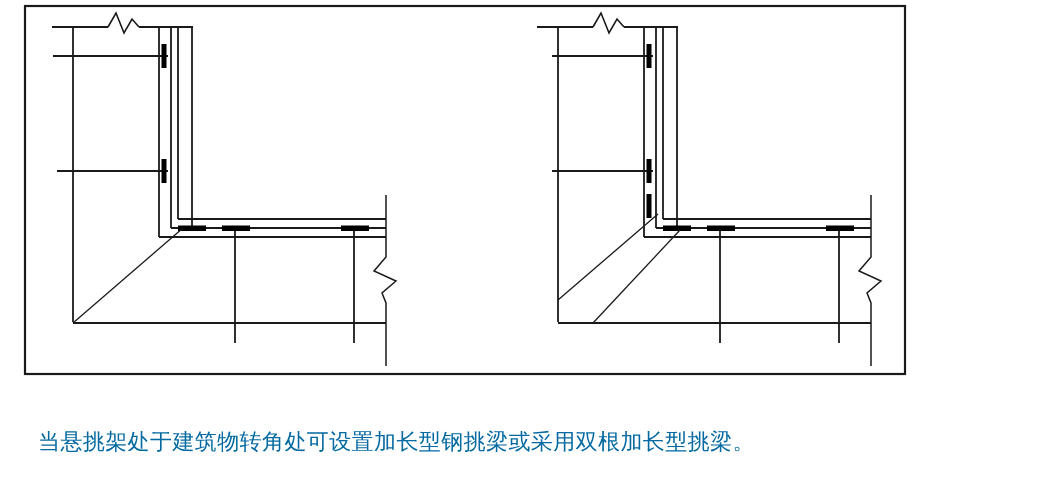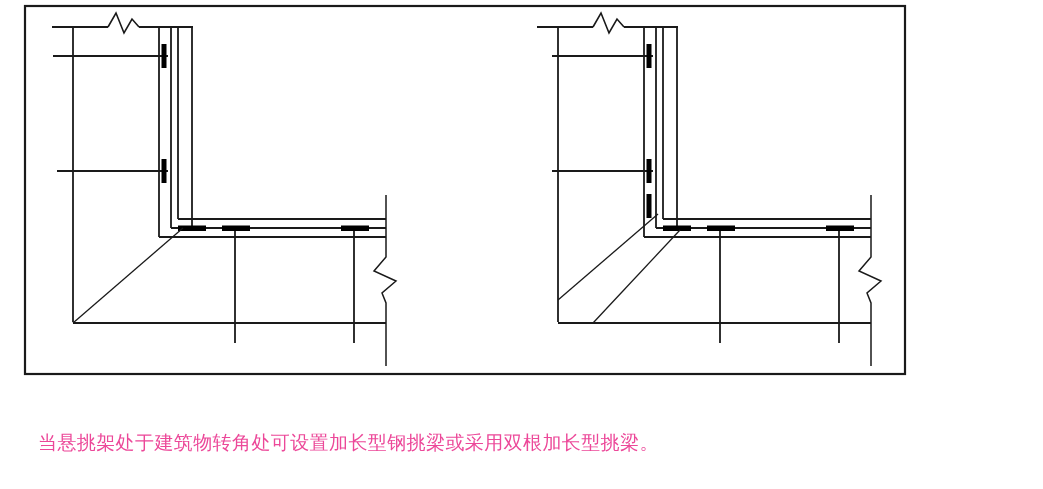--- a/index.html
+++ b/index.html
@@ -34,23 +34,23 @@
     width: 1043px;
     height: 60px;
     display: flex;
     align-items: center;
     justify-content: flex-start;
     padding-left: 38px;
     box-sizing: border-box;
   }
   #caption-text {
     font-family: "DejaVu Sans", "Liberation Sans", sans-serif;
-    font-size: 19px;
+    font-size: 22px;
     line-height: 34px;
-    color: #ec4899;
+    color: #0369a1;
     letter-spacing: 0.4px;
     white-space: nowrap;
   }
 </style>
 </head>
 <body>
 
 <div id="stage">
 
   <svg id="drawing-svg" viewBox="0 0 1043 395">

